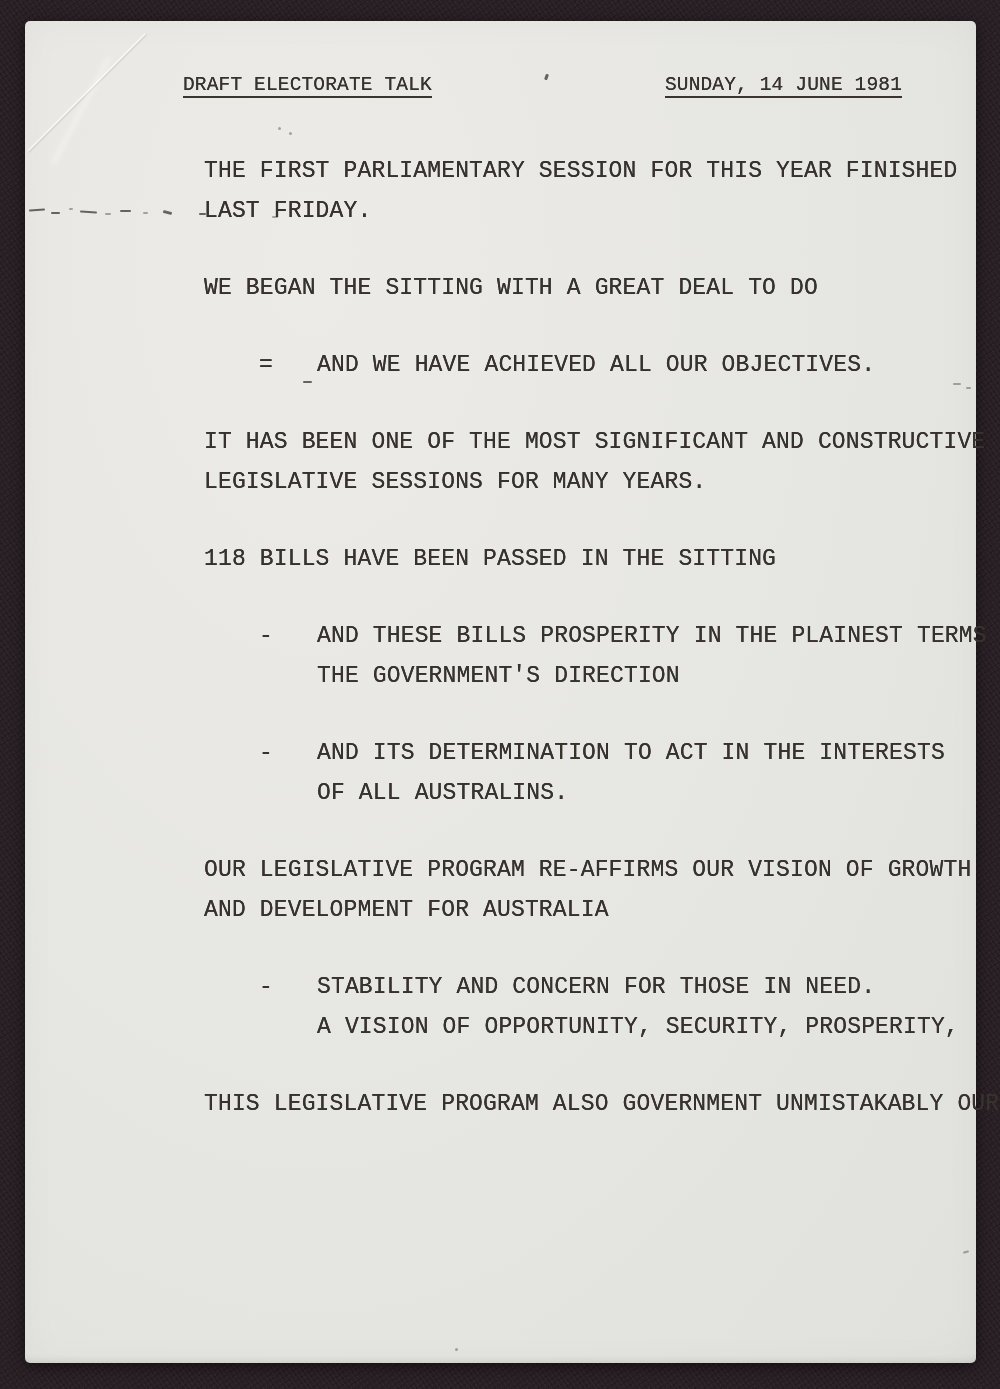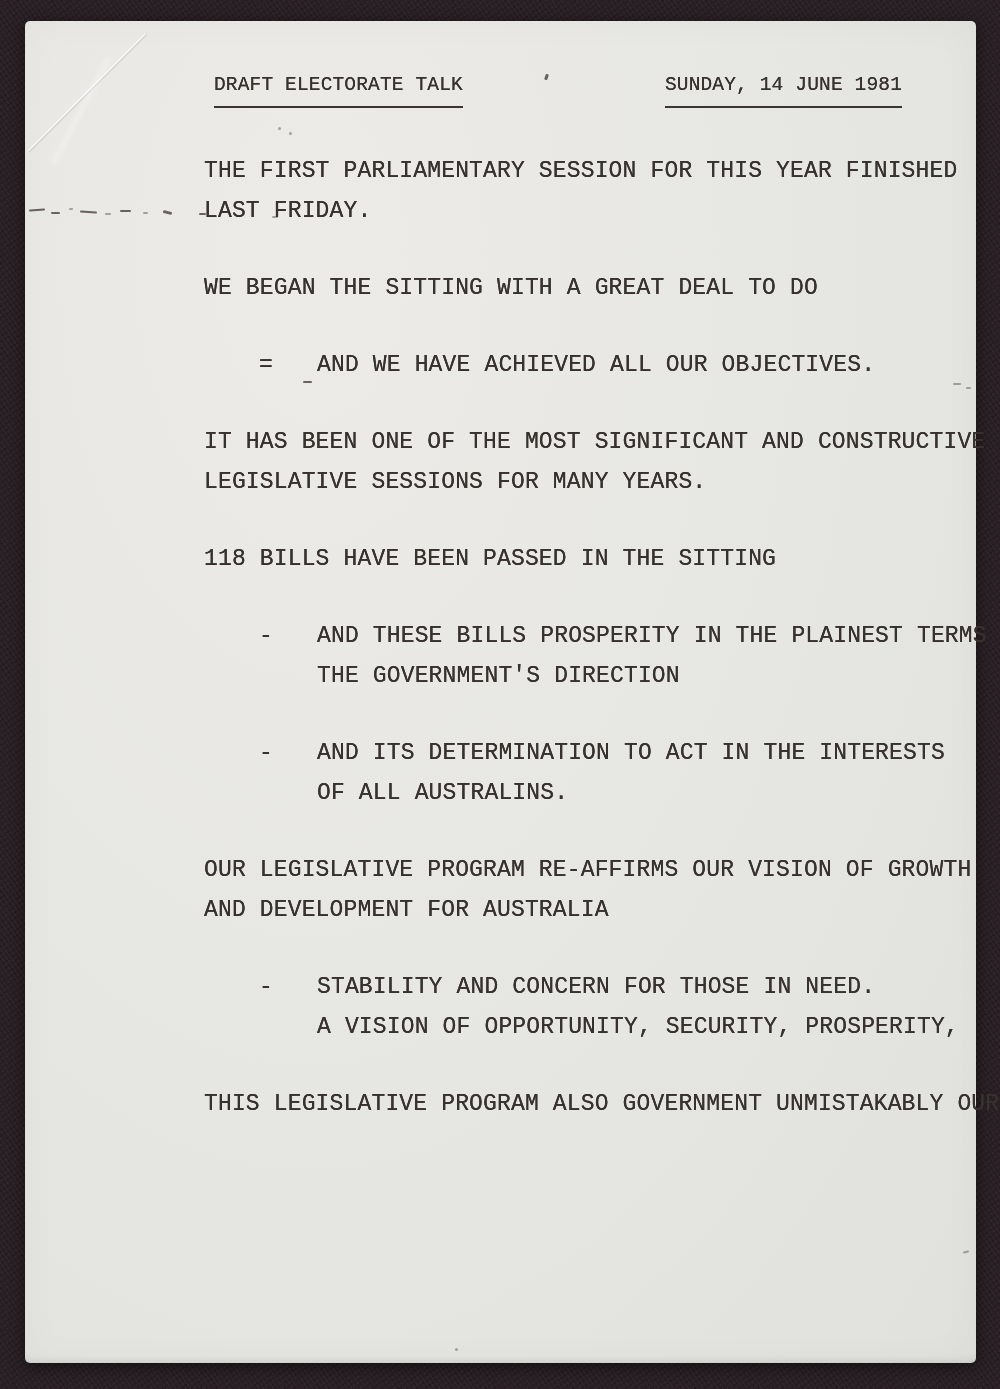--- a/index.html
+++ b/index.html
@@ -25,21 +25,21 @@
   .crease{position:absolute;background:rgba(255,255,255,0.55);filter:blur(0.7px);}
   .crease-1{left:3px;top:129px;width:166px;height:2px;transform:rotate(-45deg);transform-origin:left center;box-shadow:0 1px 1px rgba(120,115,108,0.25);}
   .crease-2{left:28px;top:140px;width:120px;height:5px;background:rgba(255,255,255,0.30);transform:rotate(-62deg);transform-origin:left center;filter:blur(2px);}
   .mk{position:absolute;background:rgba(60,54,48,0.75);border-radius:1px;display:block;}
   .mk.light{background:rgba(80,74,66,0.45);}
   .header{
     position:absolute;left:158px;top:55px;right:74px;
     display:flex;justify-content:space-between;align-items:flex-start;
     font-size:19.5px;line-height:1;letter-spacing:0.15px;
   }
-  .u{border-bottom:2px solid #3a3530;padding-bottom:10px;white-space:pre;text-shadow:0 0 0.5px currentColor;margin-left:31px;}
+  .u{border-bottom:2px solid #3a3530;padding-bottom:0;white-space:pre;text-shadow:0 0 0.5px currentColor;}
   .bodytext{
     position:absolute;left:179px;top:130px;width:772px;
     font-size:23px;line-height:40px;letter-spacing:0.15px;
   }
   .para{margin:0 0 37px 0;}
   .line{white-space:pre;text-shadow:0 0 0.5px currentColor;}
   .para.indent{display:flex;}
   .para.indent .marker{flex:0 0 113px;padding-left:55px;box-sizing:border-box;line-height:40px;text-shadow:0 0 0.5px currentColor;}
   .para.indent .plines{flex:1;}
 </style>

